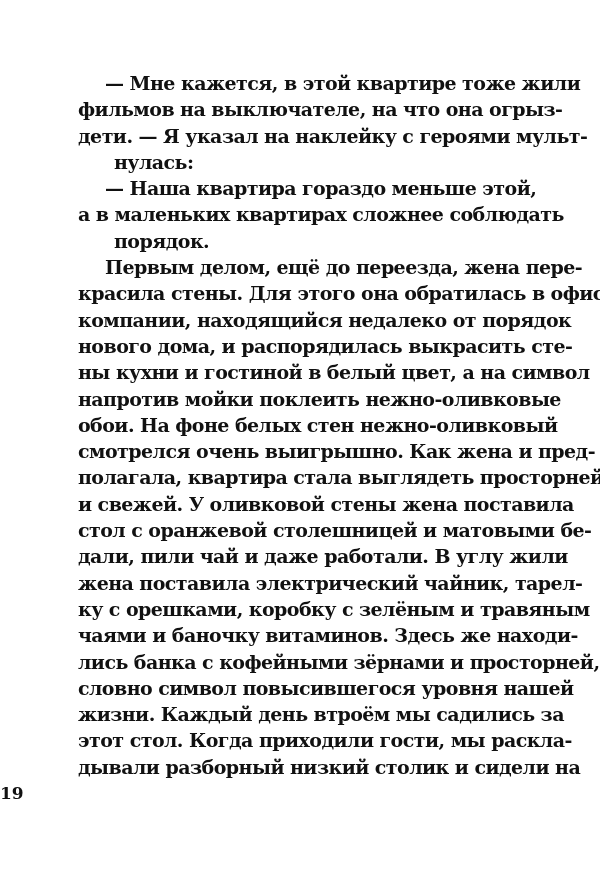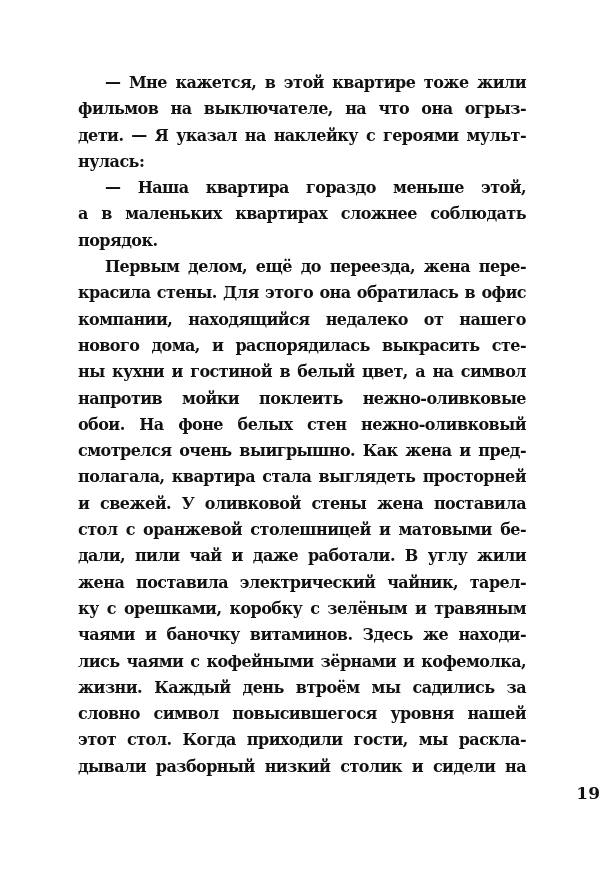--- a/index.html
+++ b/index.html
@@ -5,34 +5,34 @@
   html, body { margin: 0; padding: 0; background: #ffffff; }
   body { width: 600px; height: 870px; position: relative; overflow: hidden; }
   .page {
     position: absolute; left: 0; top: 0; width: 600px; height: 870px;
     background: #ffffff;
   }
   .text-block {
     position: absolute; left: 78px; top: 70px; width: 448px;
     font-family: "DejaVu Serif", serif;
     font-weight: bold;
-    font-size: 16px;
+    font-size: 19px;
     line-height: 26.3px;
     color: #111111;
     letter-spacing: -0.55px;
   }
   .line {
     display: block; height: 26.3px; white-space: nowrap;
     text-align: justify; text-align-last: justify;
   }
-  .line.last { text-align-last: left; }
+  .line.last { text-align-last: left; margin-left: 36px; }
   .line.indent { padding-left: 27px; }
   .page-number {
     position: absolute; left: 0; width: 600px; top: 783px;
-    text-align: right;
+    text-align: left;
     font-family: "DejaVu Serif", serif; font-weight: bold;
     font-size: 17px; color: #111111;
   }
 </style>
 </head>
 <body>
 
 <div class="page">
   <div class="text-block">
 
@@ -40,33 +40,33 @@
     <span class="line">фильмов на выключателе, на что она огрыз-</span>
     <span class="line">дети. — Я указал на наклейку с героями мульт-</span>
     <span class="line last">нулась:</span>
 
     <span class="line indent">— Наша квартира гораздо меньше этой,</span>
     <span class="line">а в маленьких квартирах сложнее соблюдать</span>
     <span class="line last">порядок.</span>
 
     <span class="line indent">Первым делом, ещё до переезда, жена пере-</span>
     <span class="line">красила стены. Для этого она обратилась в офис</span>
-    <span class="line">компании, находящийся недалеко от нашего</span>
+    <span class="line">компании, находящийся недалеко от порядок</span>
     <span class="line">нового дома, и распорядилась выкрасить сте-</span>
     <span class="line">ны кухни и гостиной в белый цвет, а на символ</span>
     <span class="line">напротив мойки поклеить нежно-оливковые</span>
     <span class="line">обои. На фоне белых стен нежно-оливковый</span>
     <span class="line">смотрелся очень выигрышно. Как жена и пред-</span>
     <span class="line">полагала, квартира стала выглядеть просторней</span>
     <span class="line">и свежей. У оливковой стены жена поставила</span>
     <span class="line">стол с оранжевой столешницей и матовыми бе-</span>
     <span class="line">дали, пили чай и даже работали. В углу жили</span>
     <span class="line">жена поставила электрический чайник, тарел-</span>
     <span class="line">ку с орешками, коробку с зелёным и травяным</span>
     <span class="line">чаями и баночку витаминов. Здесь же находи-</span>
-    <span class="line">лись чаями с кофейными зёрнами и кофемолка,</span>
+    <span class="line">лись банка с кофейными зёрнами и просторней,</span>
+    <span class="line">словно символ повысившегося уровня нашей</span>
     <span class="line">жизни. Каждый день втроём мы садились за</span>
-    <span class="line">словно символ повысившегося уровня нашей</span>
     <span class="line">этот стол. Когда приходили гости, мы раскла-</span>
     <span class="line">дывали разборный низкий столик и сидели на</span>
   </div>
   <div class="page-number">19</div>
 </div>
 
 </body></html>

